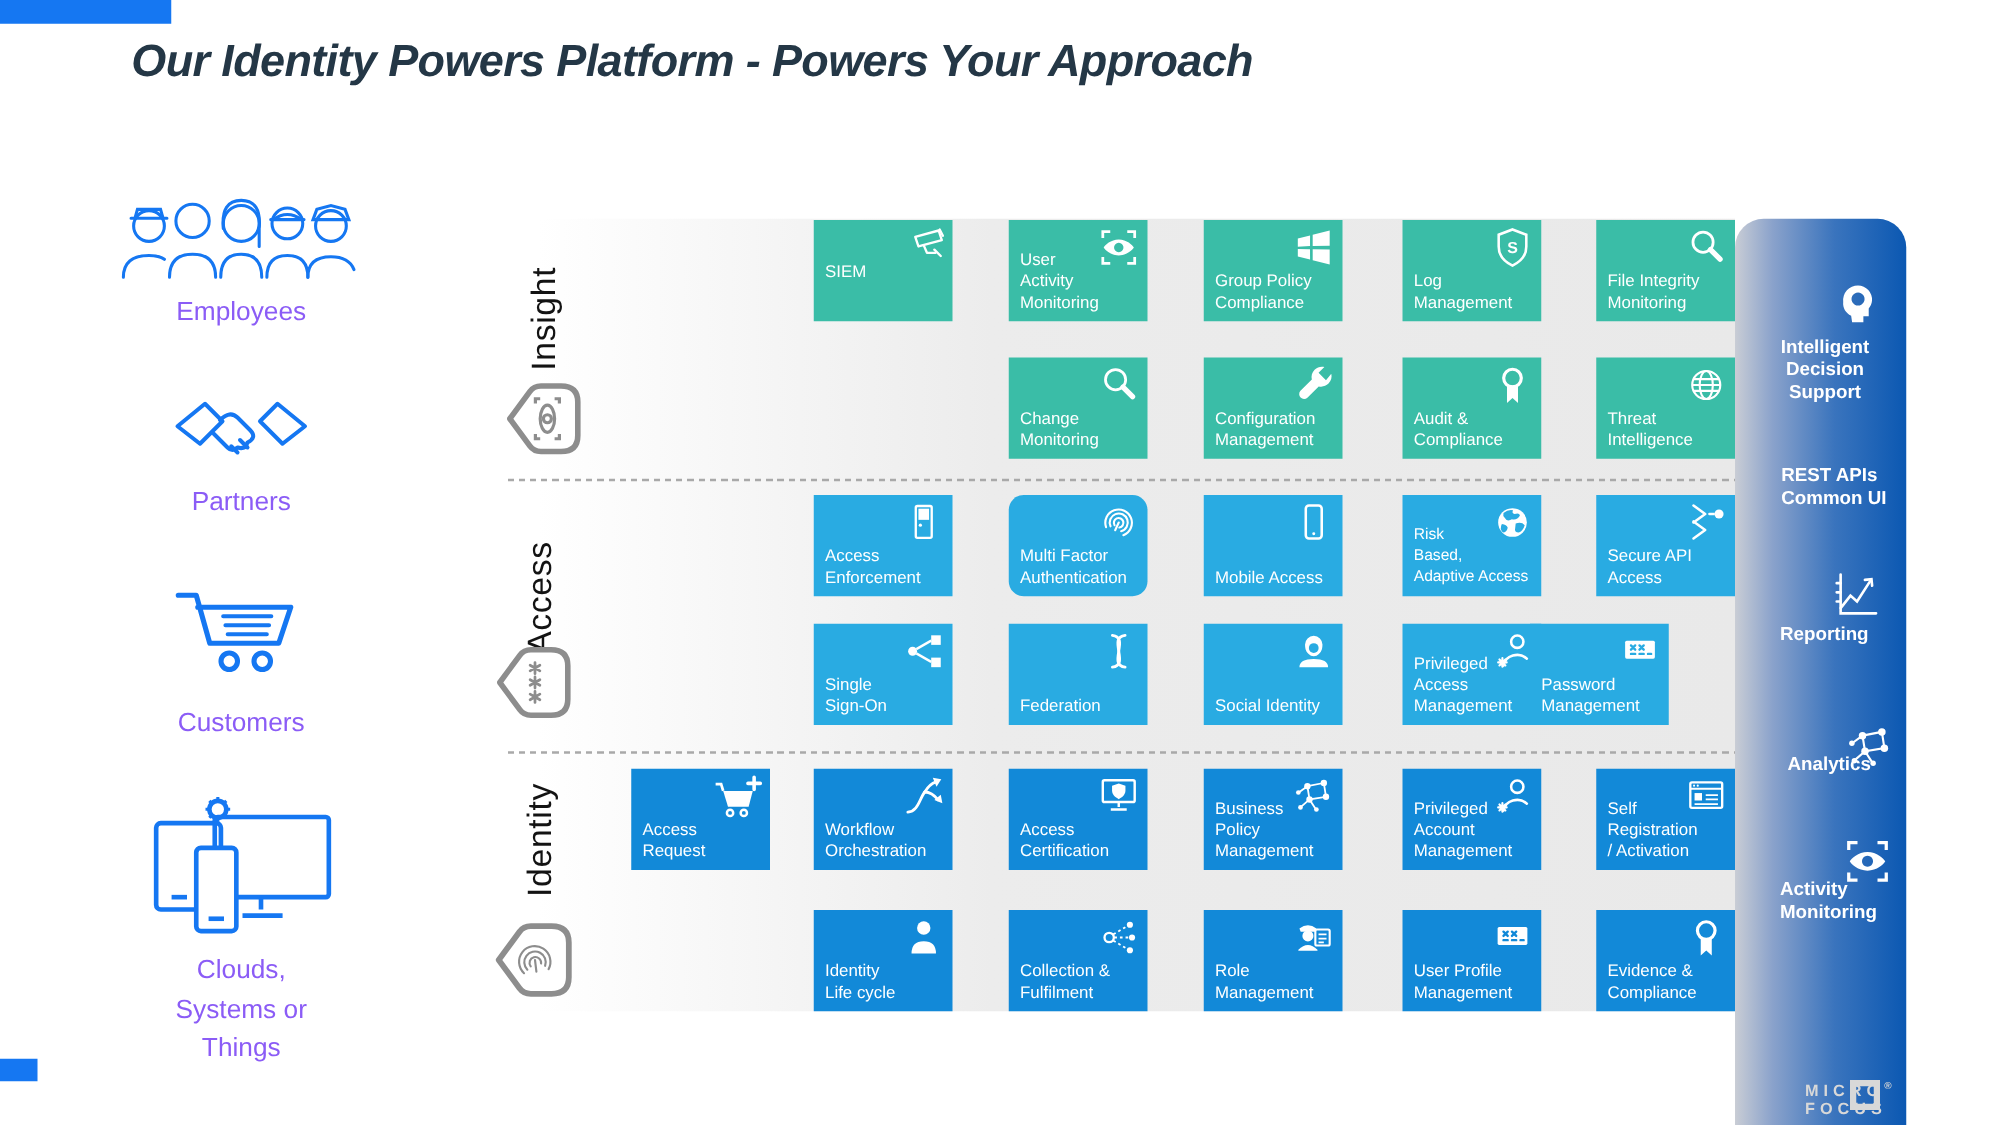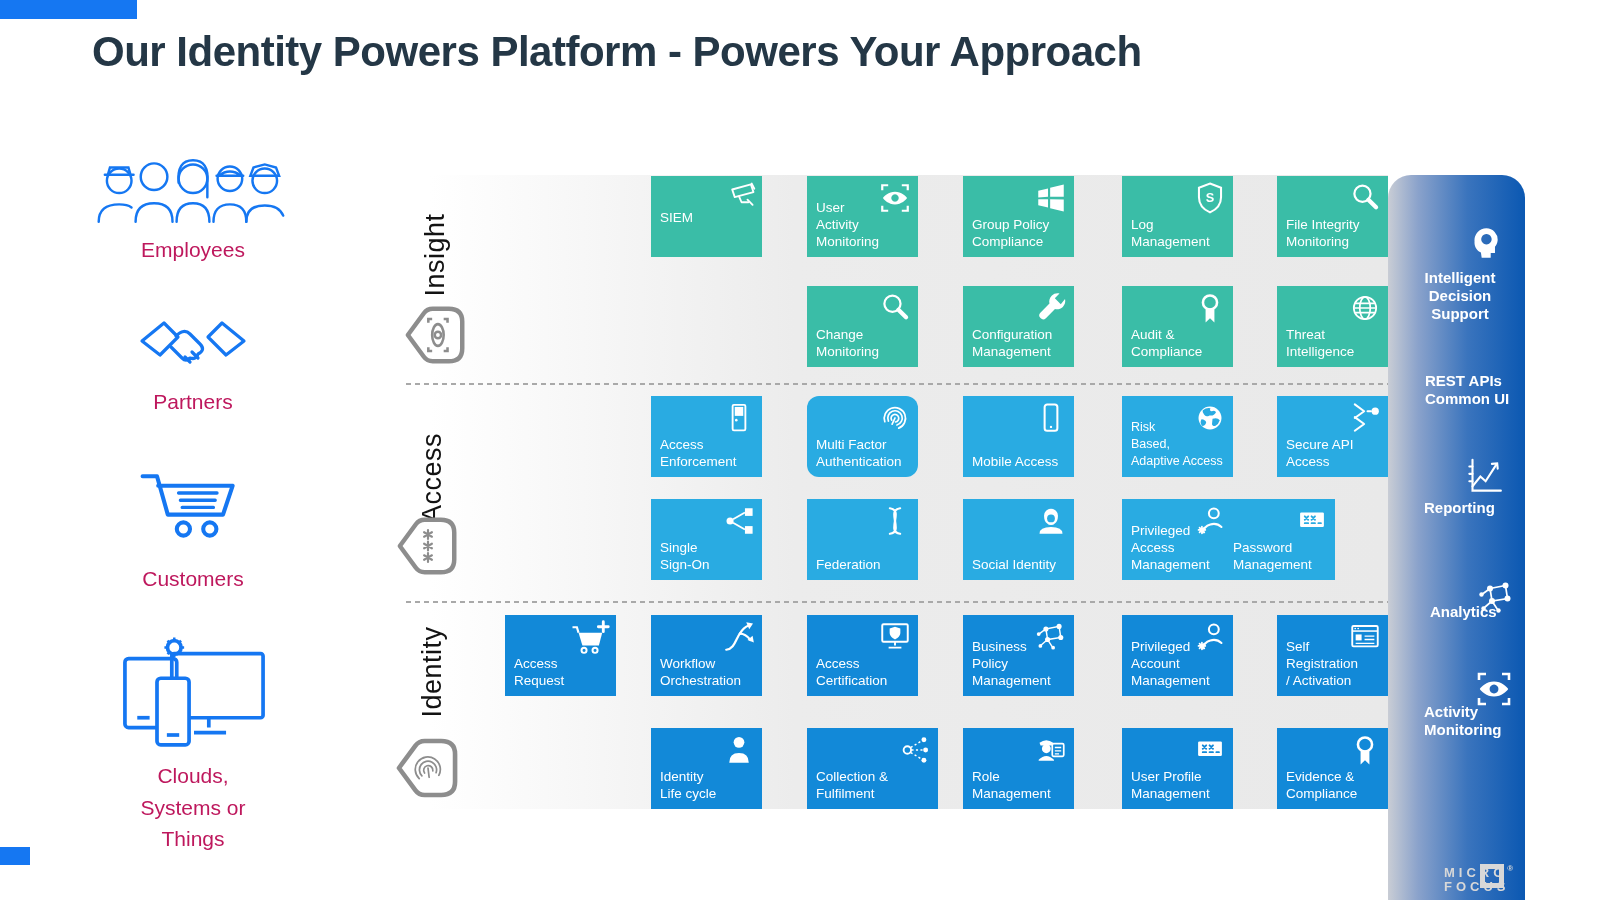--- a/index.html
+++ b/index.html
@@ -2,24 +2,24 @@
 <html><head>
 <meta charset="utf-8">
 <style>
   html,body{margin:0;padding:0;}
   body{width:1600px;height:900px;position:relative;background:#fff;overflow:hidden;
        font-family:"Liberation Sans",sans-serif;
        --accent:#1577f2;--title-color:#243746;--sb1:#c9cdd5;--sb2:#0b58b2;--logo-gray:#d8d8d8;}
   .abs{position:absolute;}
   .bar-top{left:0;top:0;width:137px;height:19px;background:var(--accent);}
   .bar-bottom{left:0;top:847px;width:30px;height:18px;background:var(--accent);}
-  .title{left:92px;top:28px;width:1300px;font-size:42px;font-weight:bold;color:var(--title-color);letter-spacing:-0.5px;}
+  .title{left:105px;top:28px;width:1300px;font-size:36px;font-weight:bold;color:var(--title-color);letter-spacing:-0.5px;font-style:italic;}
   
   .aud-icon{color:var(--accent);}
-  .aud-lbl{width:210px;text-align:center;font-size:21px;color:#be185d;white-space:pre-line;line-height:1.5;}
+  .aud-lbl{width:210px;text-align:center;font-size:21px;color:#8b5cf6;white-space:pre-line;line-height:1.5;}
   
   .gridbg{left:430px;top:175px;width:958px;height:634px;background:linear-gradient(90deg,#ffffff 0%,#ececec 38%,#e9e9e9 100%);}
   .sep{left:406px;width:982px;height:2px;background:repeating-linear-gradient(90deg,#a9a9a9 0 5px,transparent 5px 9px);}
   
   .rowlbl{width:120px;height:30px;text-align:center;font-size:27px;font-weight:500;color:#131313;transform:rotate(-90deg);letter-spacing:0.5px;}
   
   .tile{position:absolute;width:111px;height:81px;background:var(--c,#29abe2);color:#fff;}
   .tile .lbl{position:absolute;left:9px;bottom:7px;font-size:13.5px;line-height:17px;white-space:pre-line;}
   .tile .lbl.mid{bottom:auto;top:50%;transform:translateY(-50%);}
   .ticon{position:absolute;top:5px;right:6px;width:34px;height:34px;}
@@ -534,21 +534,21 @@
 Registration
 / Activation</div>
 </div>
 <div class="tile" style="left: 651px; top: 728px; --c: #1289d8;">
   <svg class="ticon">
       <use href="#i-person"></use>
     </svg>
   <div class="lbl">Identity
 Life cycle</div>
 </div>
-<div class="tile" style="left: 807px; top: 728px; padding-left: 20px; --c: #1289d8;">
+<div class="tile" style="left: 807px; top: 728px; --c: #1289d8;">
   <svg class="ticon">
       <use href="#i-collection"></use>
     </svg>
   <div class="lbl">Collection &amp;
 Fulfilment</div>
 </div>
 <div class="tile" style="left: 963px; top: 728px; --c: #1289d8;">
   <svg class="ticon">
       <use href="#i-role"></use>
     </svg>

